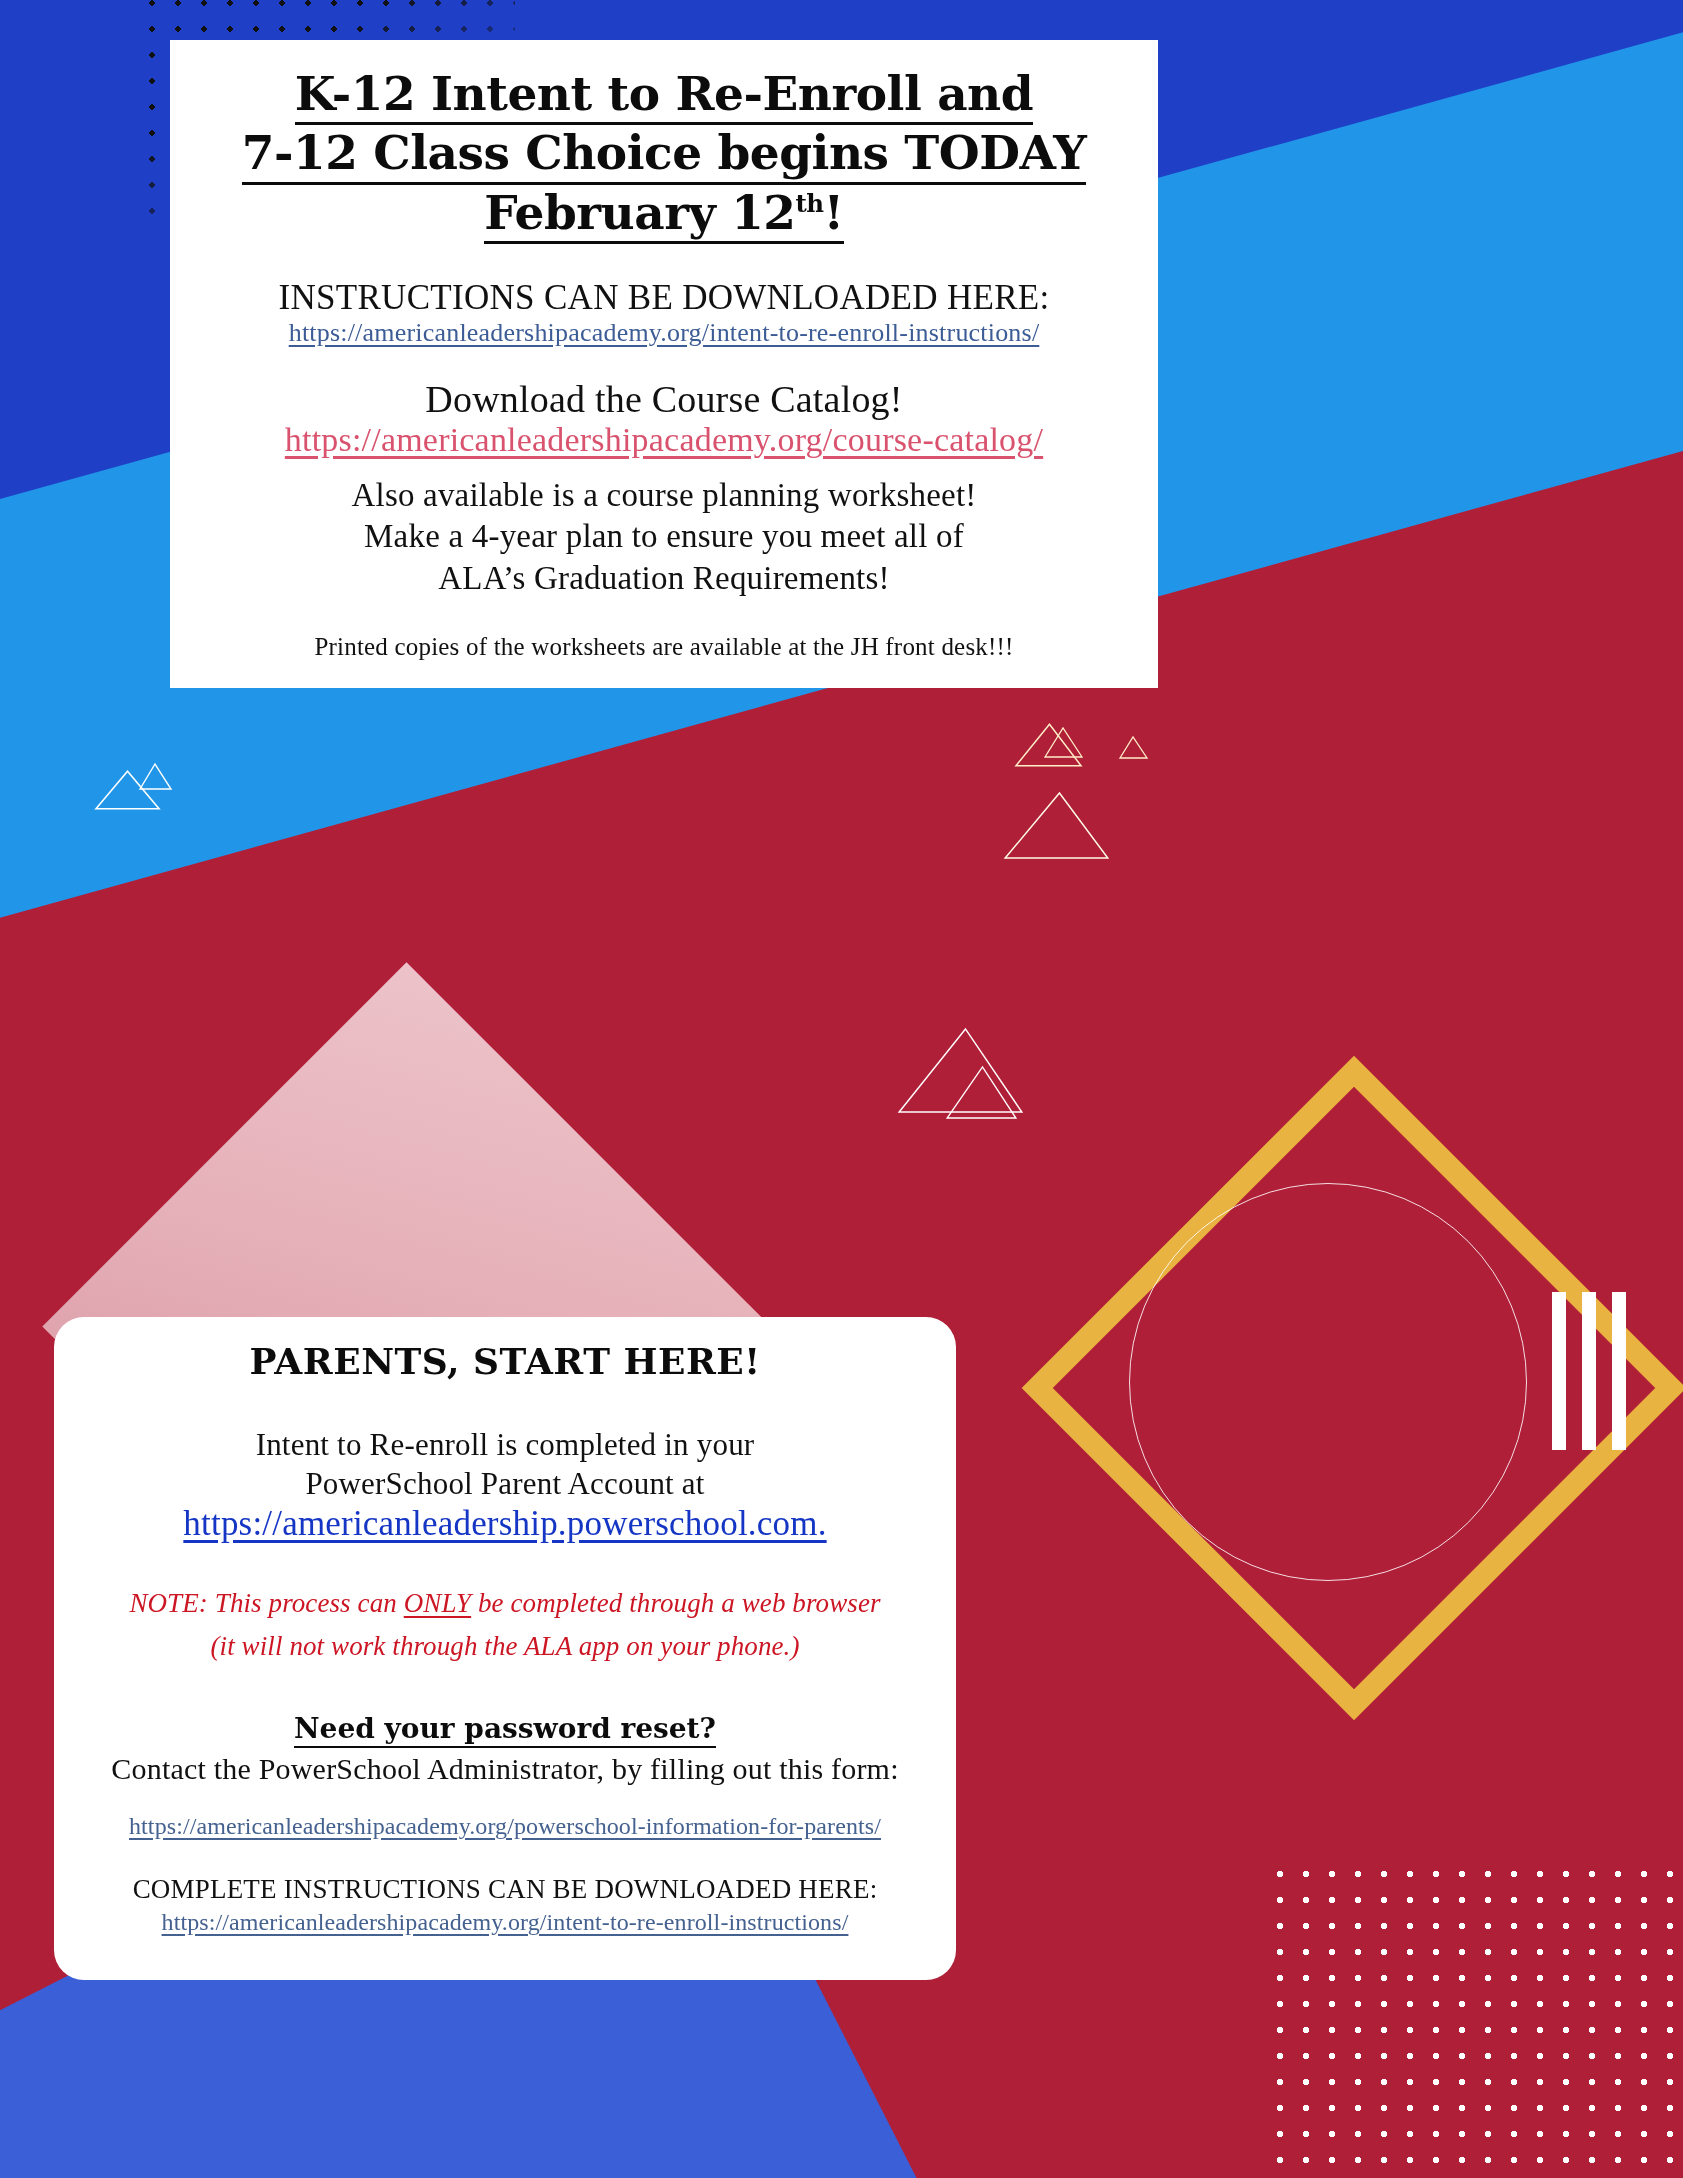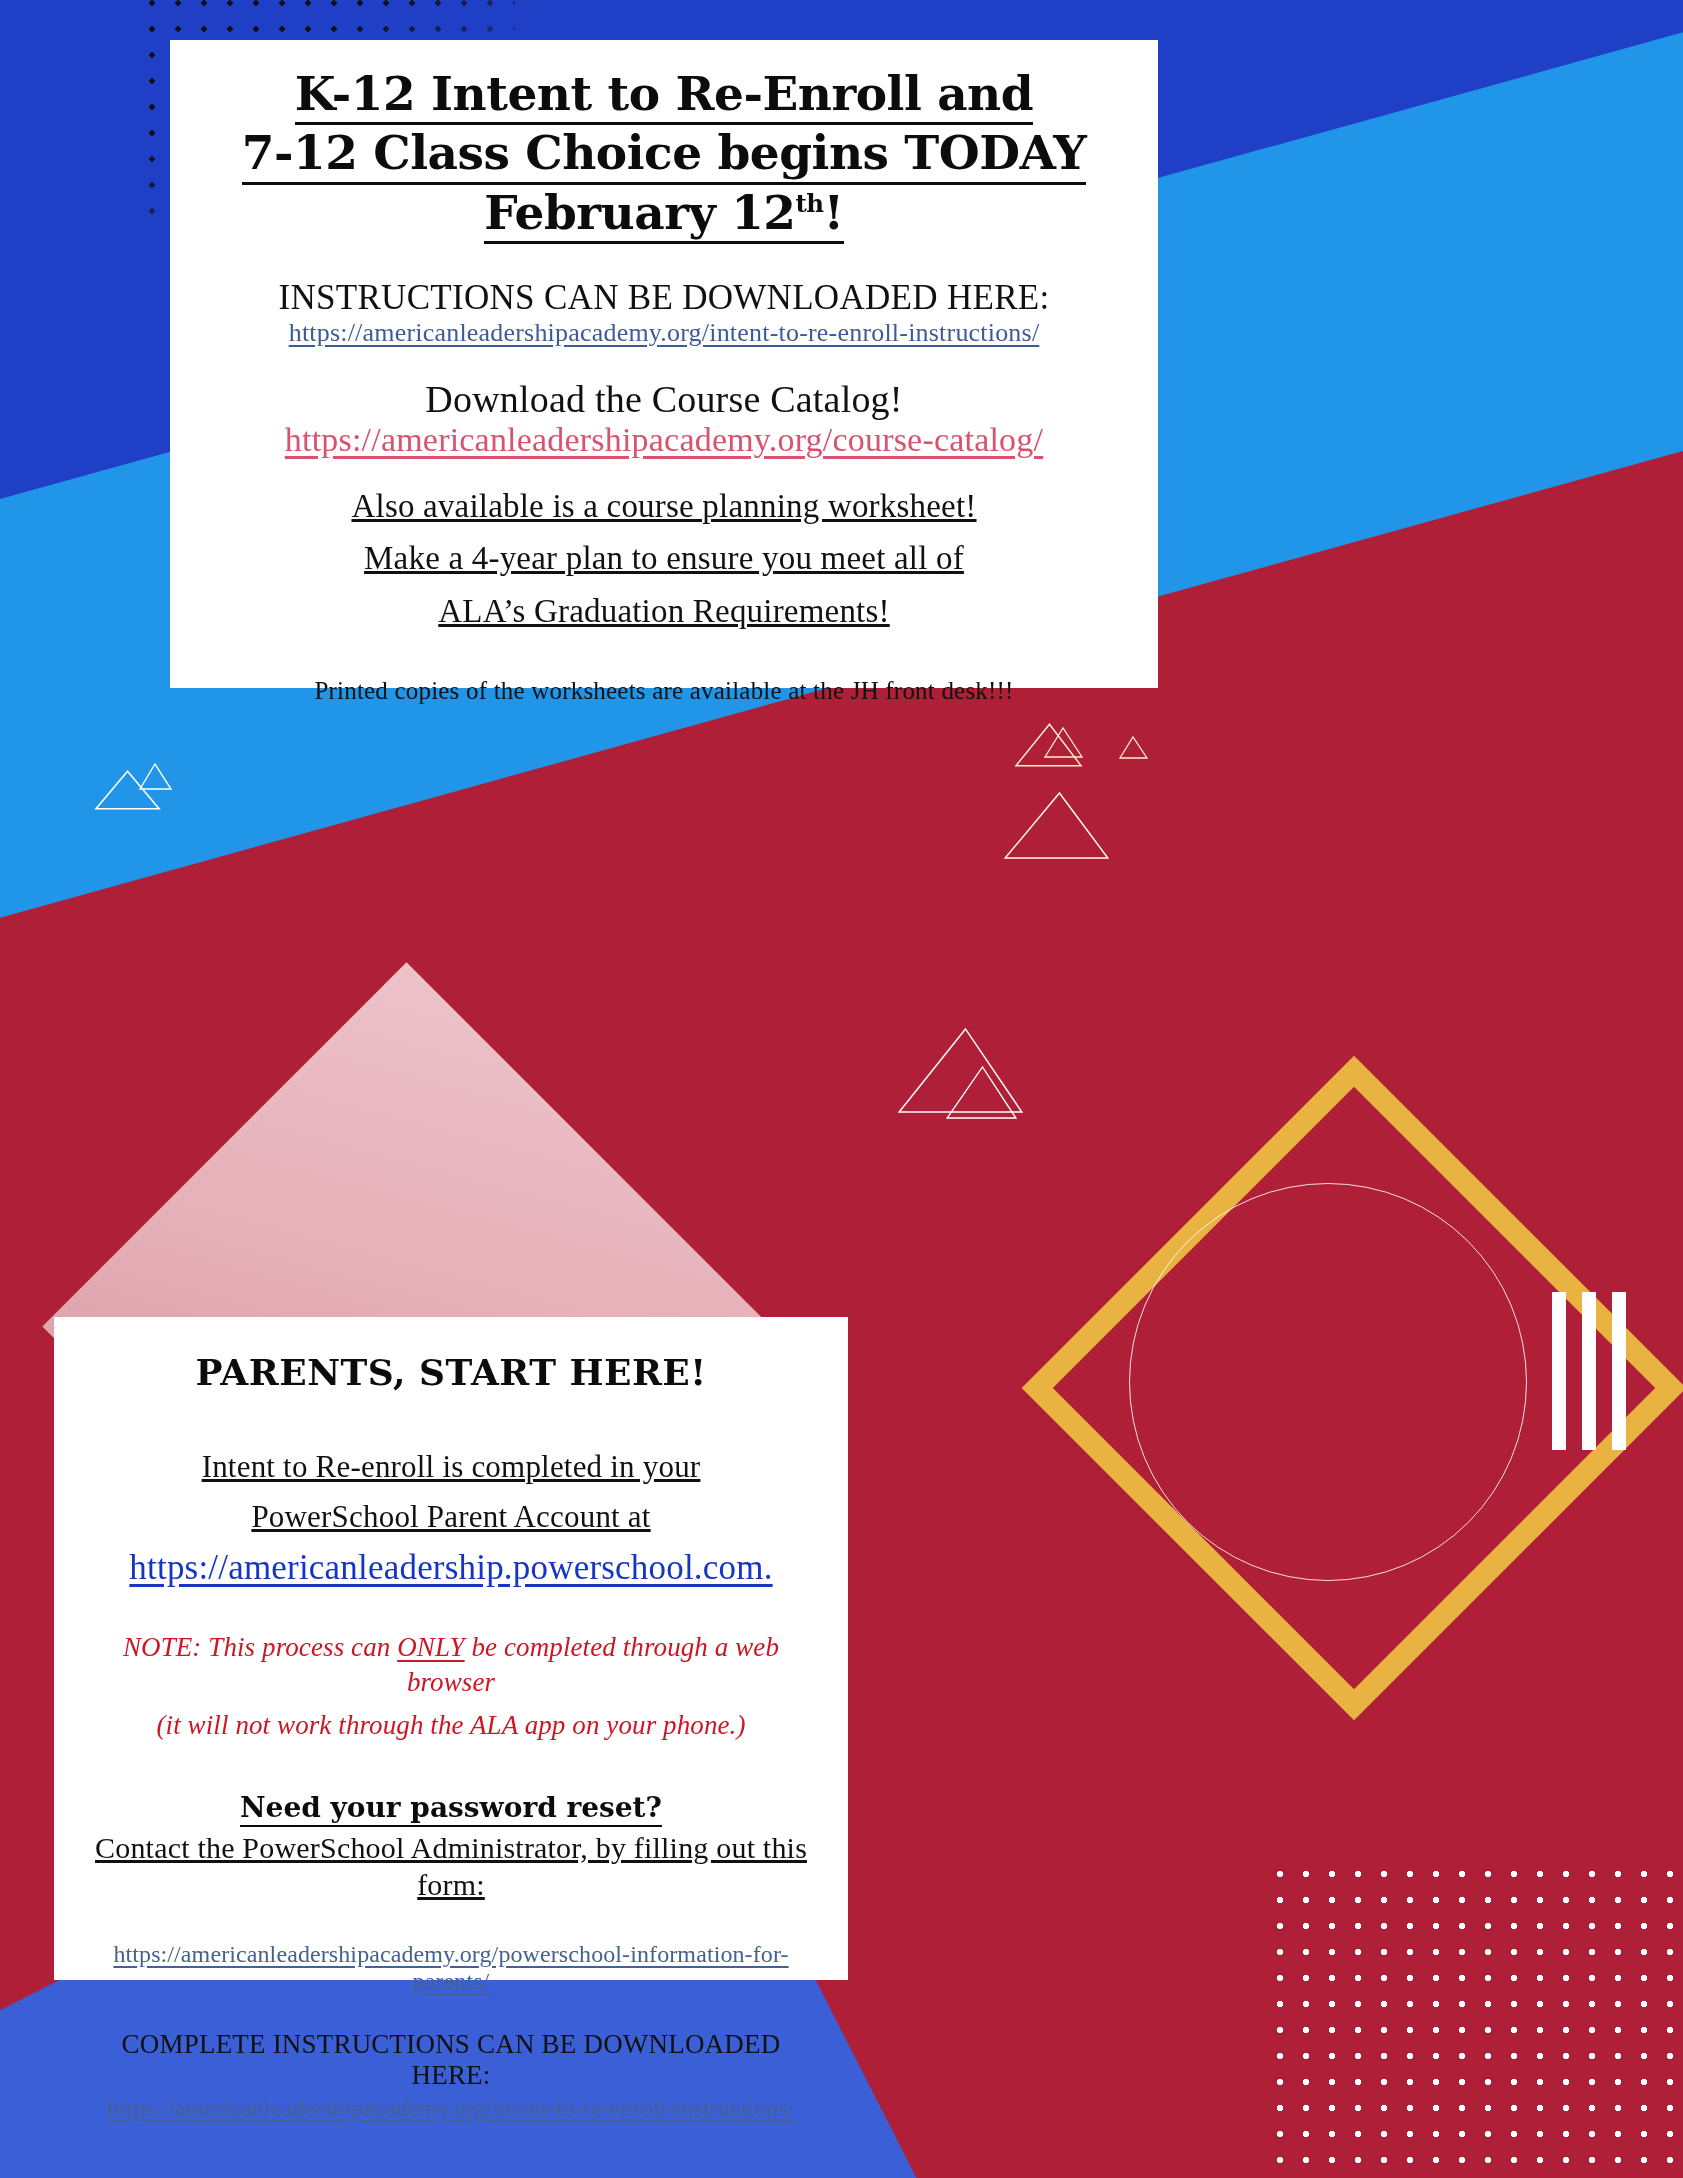--- a/index.html
+++ b/index.html
@@ -71,21 +71,21 @@
   .tri{position:absolute;}
   .tri svg{display:block;overflow:visible;}
 
   
   .card{
     position:absolute;background:#ffffff;
     box-shadow:0 0 0 rgba(0,0,0,0);
     text-align:center;
   }
   .card-top{left:170px;top:40px;width:988px;height:648px;padding:26px 34px 0;box-sizing:border-box;}
-  .card-bottom{left:54px;top:1317px;width:794px;height:663px;padding:34px 30px 0;box-sizing:border-box;}
+  .card-bottom{left:54px;top:1317px;width:902px;height:663px;padding:23px 30px 0;box-sizing:border-box;border-radius:30px;}
 
   
   .title{
     font-family:"DejaVu Serif", serif;
     font-weight:bold;
     font-size:47px;
     line-height:1.18;
     letter-spacing:-0.5px;
     color:#0c0c0c;
     margin:0;
@@ -105,21 +105,21 @@
   .lead-sm{
     font-family:"Liberation Serif", serif;
     font-size:25px;line-height:1.15;color:#111;margin:0;letter-spacing:0.2px;
   }
   .big{
     font-family:"Liberation Serif", serif;
     font-size:38px;line-height:1.15;color:#111;margin:0;letter-spacing:0.2px;
   }
   .body{
     font-family:"Liberation Serif", serif;
-    font-size:33px;line-height:1.25;color:#111;margin:11px;letter-spacing:0.2px;text-decoration:underline;
+    font-size:33px;line-height:1.25;color:#111;margin:0;letter-spacing:0.2px;
   }
 
   .url-navy{
     font-family:"Liberation Serif", serif;
     font-size:26px;color:#3c5c96;text-decoration:underline;
     text-underline-offset:4px;letter-spacing:0.2px;display:inline-block;
   }
   .url-pink{
     font-family:"Liberation Serif", serif;
     font-size:34px;color:#d9526e;text-decoration:underline;

